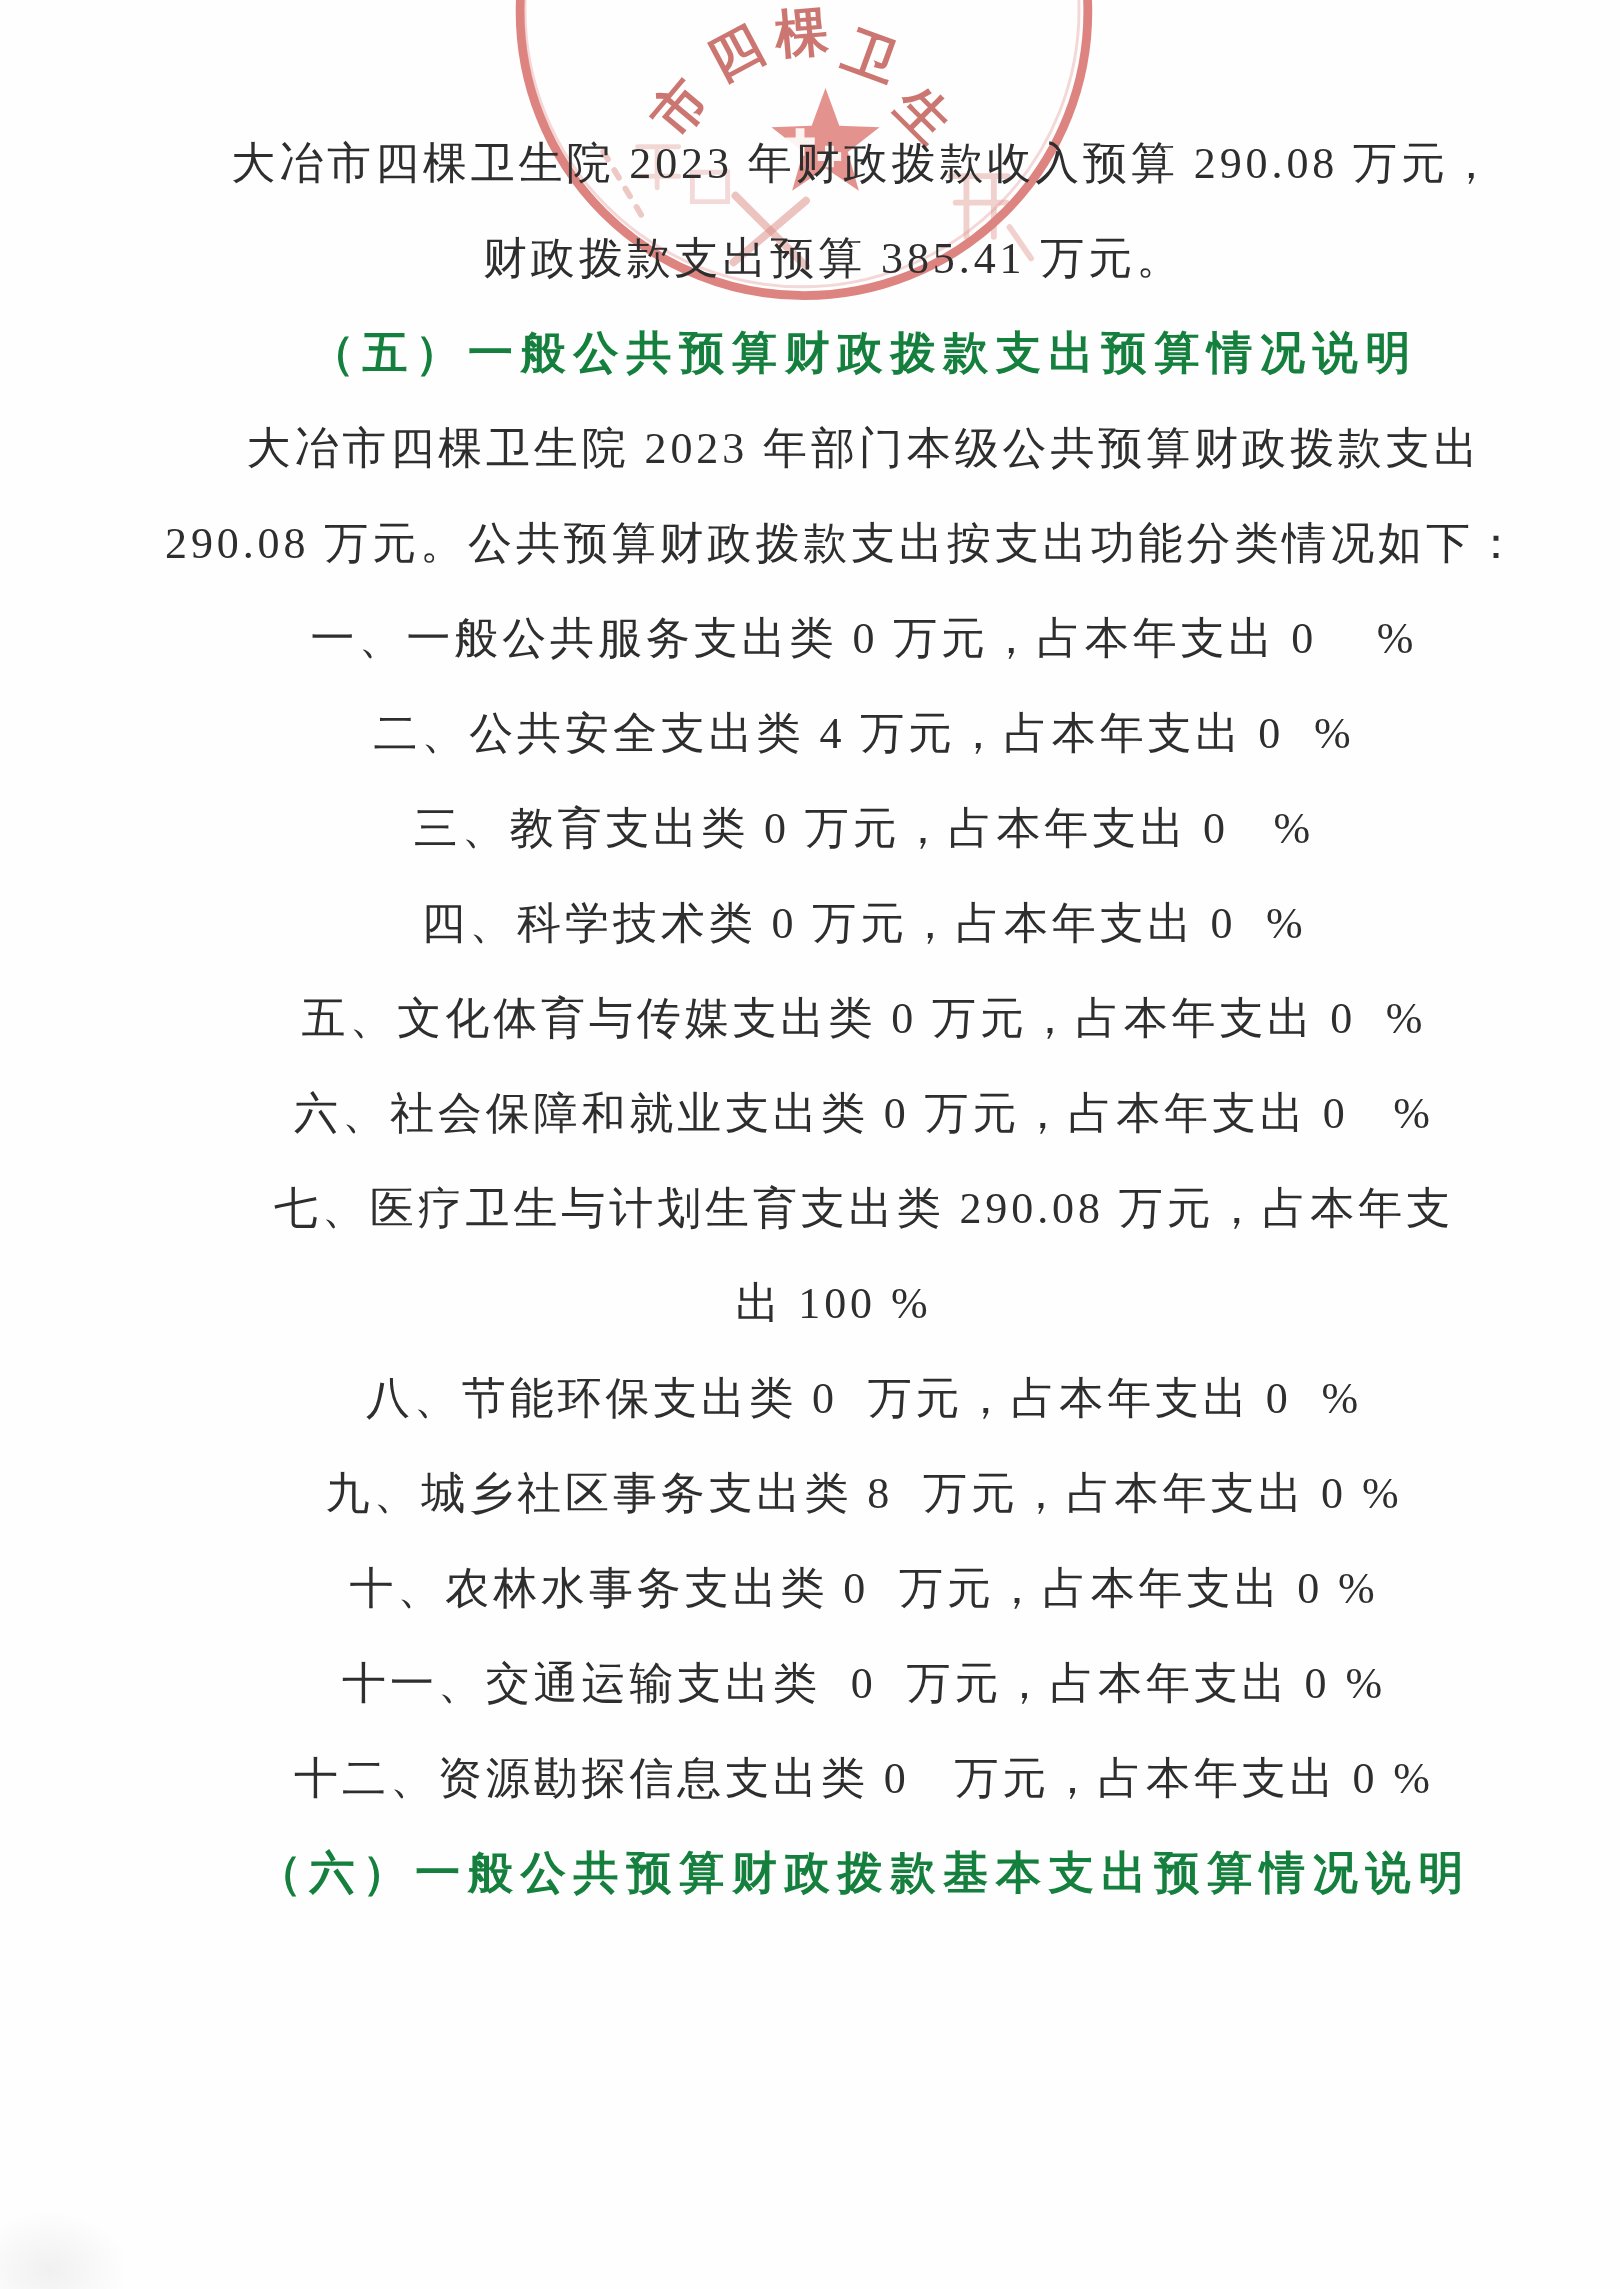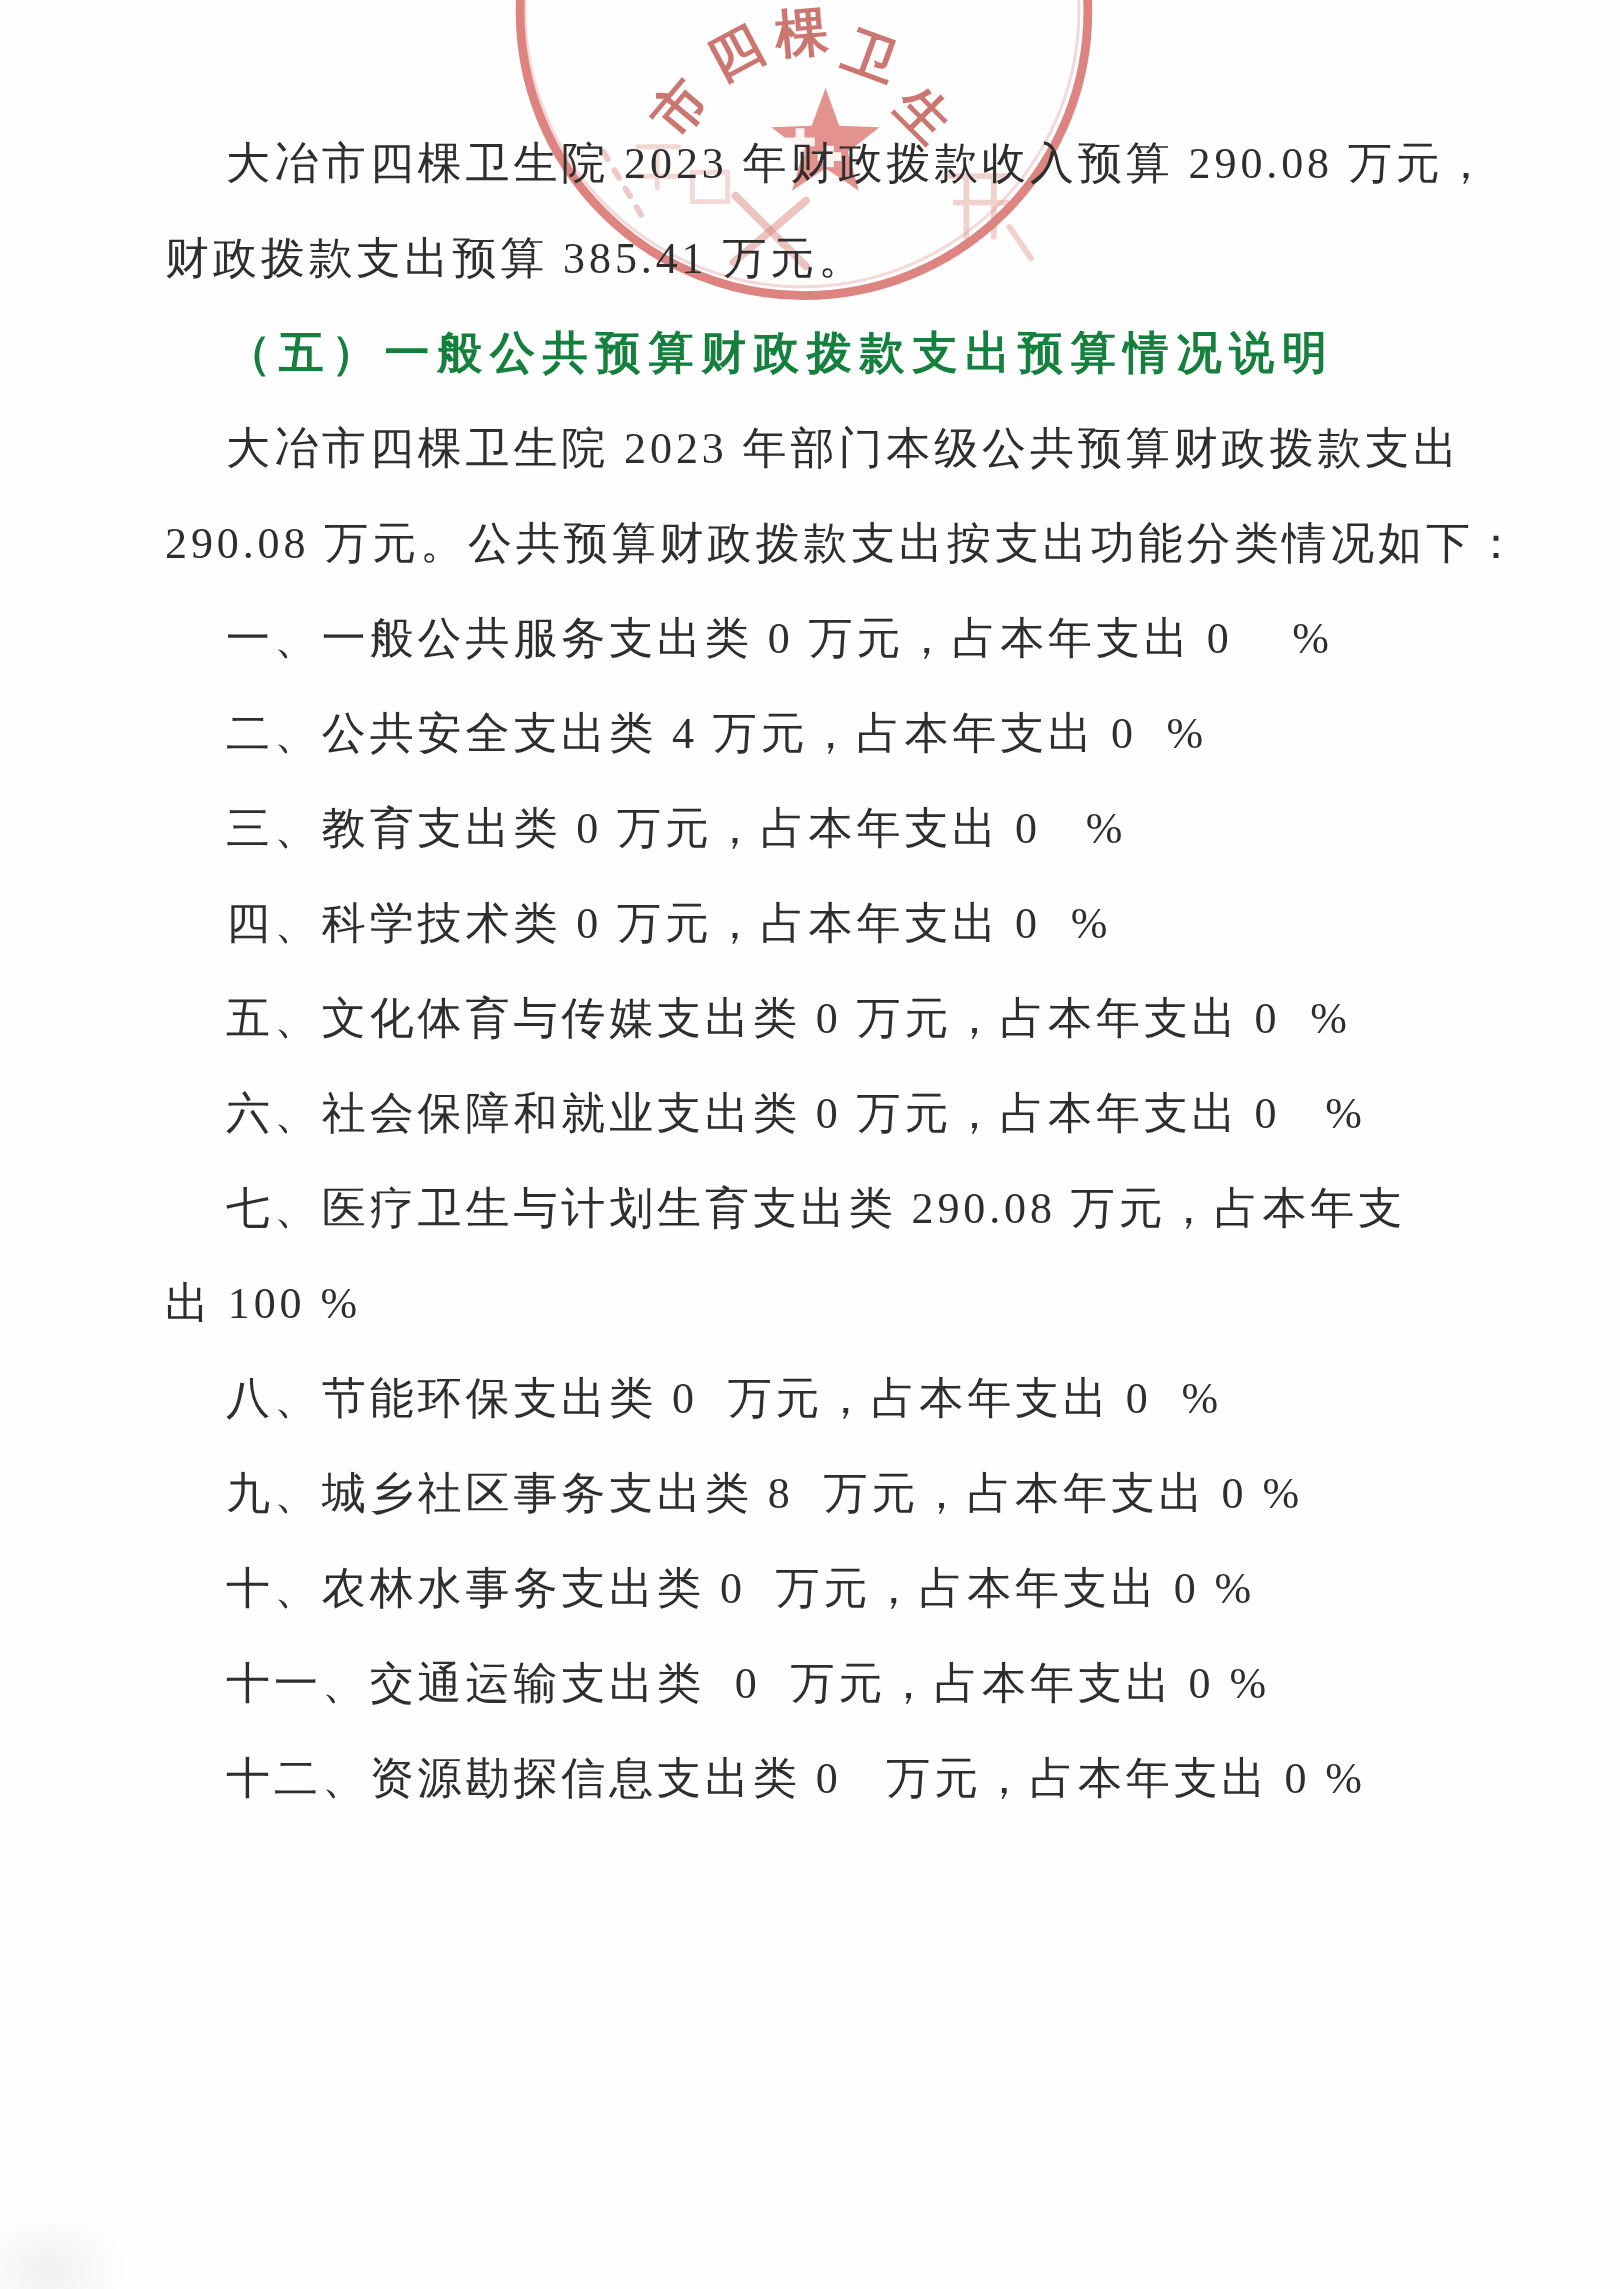--- a/index.html
+++ b/index.html
@@ -15,20 +15,21 @@
     position:absolute;
     left:165px; top:116px; right:118px;
     color:#2e2e2e;
   }
   .line {
     height:95px;
     line-height:95px;
     white-space:pre;
     font-size:44px;
     letter-spacing:3.9px;
+    text-align:center;
   }
   .line.indent { text-indent:61px; }
   .line.bold {
     font-weight:bold;
     font-size:45px;
     letter-spacing:7.8px;
     color:#15803d;
   }
   .stamp {
     position:absolute;
@@ -92,17 +93,18 @@
       <div class="line indent">四、科学技术类 0 万元，占本年支出 0  %</div>
       <div class="line indent">五、文化体育与传媒支出类 0 万元，占本年支出 0  %</div>
       <div class="line indent">六、社会保障和就业支出类 0 万元，占本年支出 0   %</div>
       <div class="line indent">七、医疗卫生与计划生育支出类 290.08 万元，占本年支</div>
       <div class="line">出 100 %</div>
       <div class="line indent">八、节能环保支出类 0  万元，占本年支出 0  %</div>
       <div class="line indent">九、城乡社区事务支出类 8  万元，占本年支出 0 %</div>
       <div class="line indent">十、农林水事务支出类 0  万元，占本年支出 0 %</div>
       <div class="line indent">十一、交通运输支出类  0  万元，占本年支出 0 %</div>
       <div class="line indent">十二、资源勘探信息支出类 0   万元，占本年支出 0 %</div>
+      <div class="line indent bold">（六）一般公共预算财政拨款基本支出预算情况说明</div>
     </div>
 
   <div class="corner-smudge"></div>
 </div>
 
 
 </body></html>

